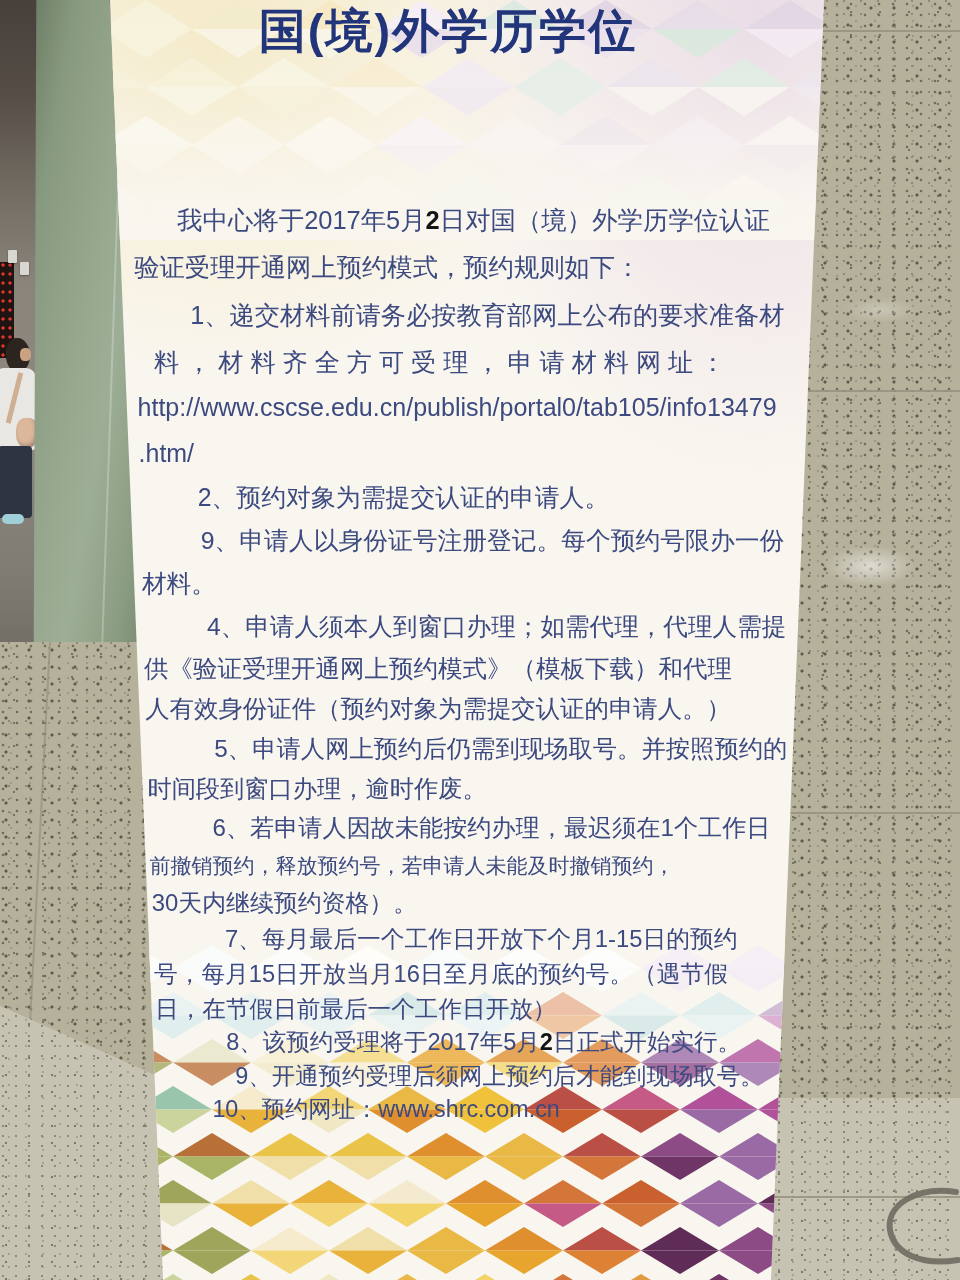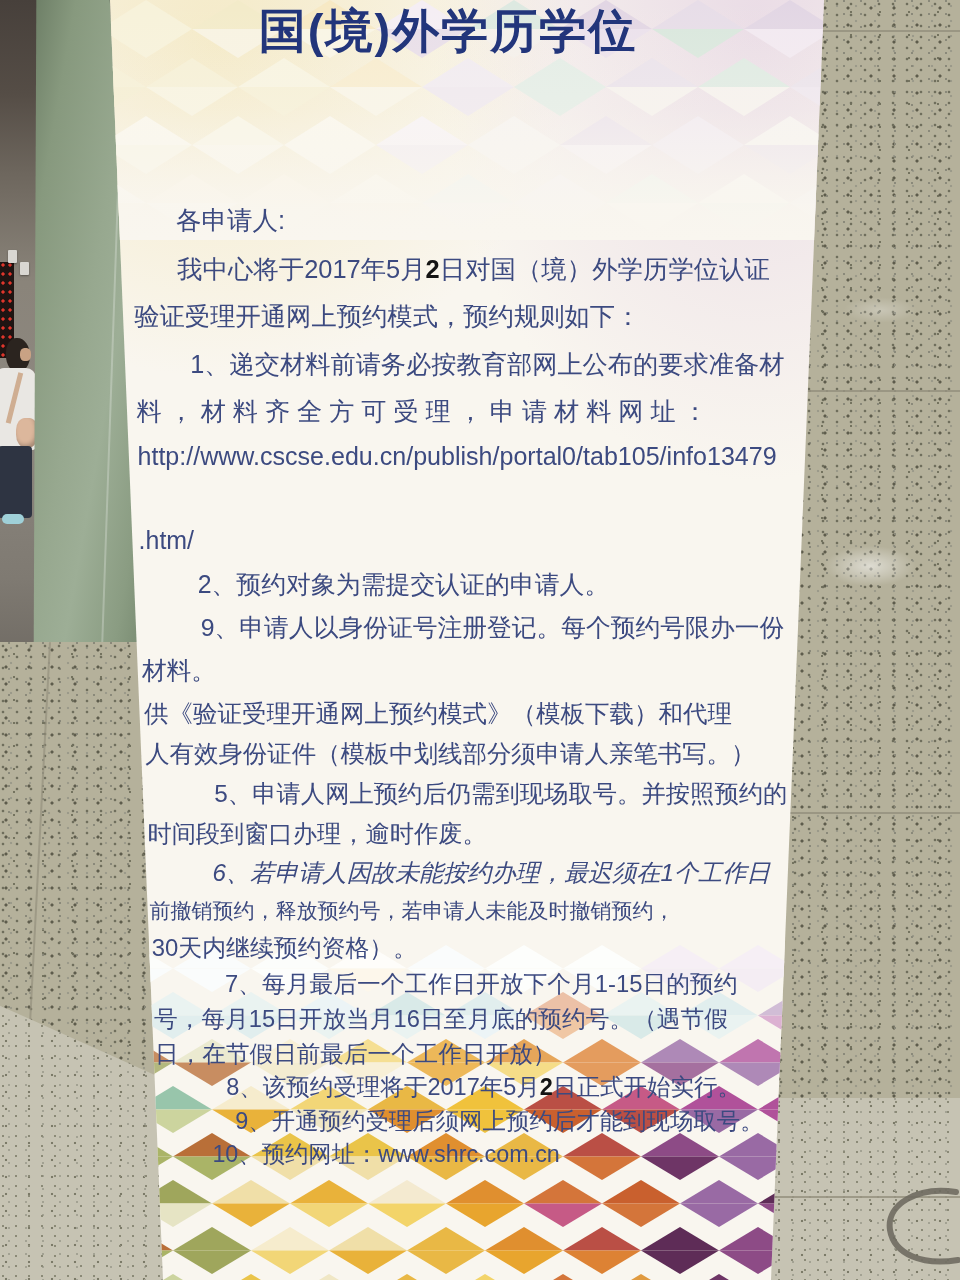--- a/index.html
+++ b/index.html
@@ -77,21 +77,21 @@
   #mosaic-bottom-fade{position:absolute;left:95px;bottom:240px;width:740px;height:100px;
     background:linear-gradient(180deg, var(--poster-bg,#f9f6ef) 0%, rgba(249,246,239,0) 100%);}
   #poster-title{position:absolute;left:148px;top:2px;width:600px;text-align:center;z-index:8;
     color:var(--title-color,#22357b);font-weight:bold;}
   #poster-title .t1{font-size:47px;line-height:57px;letter-spacing:2px;}
   #poster-title .t2{font-size:48px;line-height:58px;letter-spacing:1px;}
   #notice-body{position:absolute;left:132px;top:196px;width:618px;z-index:8;
     color:var(--text-color,#3c4a80);}
   #notice-body .line{white-space:nowrap;font-weight:500;}
   #notice-body .corr{color:#141414;font-weight:bold;}
-  #notice-body .spread{letter-spacing:7px;}
+  #notice-body .spread{letter-spacing:7px;text-align:center;}
   
   #cable{position:absolute;left:856px;top:1176px;width:104px;height:104px;z-index:6;}
 </style>
 </head>
 <body>
 
 <div id="stage">
 
   <div id="wall-right" class="granite">
     <div class="grout" style="top:30px"></div>
@@ -478,35 +478,35 @@
         <polygon points="780,399.5 858,399.5 819,423" fill="rgb(176,81,154)"></polygon>
         <polygon points="858,399.5 897,376 936,399.5" fill="rgb(176,81,154)"></polygon>
         <polygon points="858,399.5 936,399.5 897,423" fill="rgb(153,106,164)"></polygon>
       </svg>
 
     <div id="poster-title">
       <div class="t1">国(境)外学历学位</div>
     </div>
 
     <div id="notice-body">
-        <div class="line" style="font-size: 25.5px; line-height: 49px; padding-left: 44px;"><span>各申请人:</span></div>
         <div class="line" style="font-size: 25.41px; line-height: 48.3px; padding-left: 45.1px;"><span>我中心将于2017年5月</span><span class="corr">2</span><span>日对国（境）外学历学位认证</span></div>
         <div class="line" style="font-size: 25.32px; line-height: 47.6px; padding-left: 2.2px;"><span>验证受理开通网上预约模式，预约规则如下：</span></div>
         <div class="line" style="font-size: 25.23px; line-height: 46.9px; padding-left: 58.3px;"><span>1、递交材料前请务必按教育部网上公布的要求准备材</span></div>
         <div class="line spread" style="font-size: 25.14px; line-height: 46.2px; padding-left: 4.4px;"><span>料，材料齐全方可受理，申请材料网址：</span></div>
         <div class="line" style="font-size: 25.05px; line-height: 45.5px; padding-left: 5.5px;"><span>http://www.cscse.edu.cn/publish/portal0/tab105/info13479</span></div>
-        <div class="line" style="font-size: 24.96px; line-height: 44.8px; padding-left: 6.6px; margin-top: 38px;"><span>.htm/</span></div>
+        <div class="line" style="font-size: 24.96px; line-height: 44.8px; padding-left: 6.6px;"><span>.htm/</span></div>
         <div class="line" style="font-size: 24.87px; line-height: 44.1px; padding-left: 65.7px;"><span>2、预约对象为需提交认证的申请人。</span></div>
         <div class="line" style="font-size: 24.78px; line-height: 43.4px; padding-left: 68.8px;"><span>9、申请人以身份证号注册登记。每个预约号限办一份</span></div>
         <div class="line" style="font-size: 24.69px; line-height: 42.7px; padding-left: 9.9px;"><span>材料。</span></div>
+        <div class="line" style="font-size: 24.6px; line-height: 42px; padding-left: 75px;"><span>4、申请人须本人到窗口办理；如需代理，代理人需提</span></div>
         <div class="line" style="font-size: 24.51px; line-height: 41.3px; padding-left: 12.1px;"><span>供《验证受理开通网上预约模式》（模板下载）和代理</span></div>
-        <div class="line" style="font-size: 24.42px; line-height: 40.6px; padding-left: 13.2px;"><span>人有效身份证件（模板中划线部分须申请人亲笔书写。）</span></div>
+        <div class="line" style="font-size: 24.42px; line-height: 40.6px; padding-left: 13.2px;"><span>人有效身份证件（预约对象为需提交认证的申请人。）</span></div>
         <div class="line" style="font-size: 24.33px; line-height: 39.9px; padding-left: 82.3px;"><span>5、申请人网上预约后仍需到现场取号。并按照预约的</span></div>
         <div class="line" style="font-size: 24.24px; line-height: 39.2px; padding-left: 15.4px;"><span>时间段到窗口办理，逾时作废。</span></div>
-        <div class="line" style="font-size: 24.15px; line-height: 38.5px; padding-left: 80.5px; font-style: italic;"><span>6、若申请人因故未能按约办理，最迟须在1个工作日</span></div>
+        <div class="line" style="font-size: 24.15px; line-height: 38.5px; padding-left: 80.5px;"><span>6、若申请人因故未能按约办理，最迟须在1个工作日</span></div>
         <div class="line" style="font-size: 21px; line-height: 37.8px; padding-left: 17.6px;"><span>前撤销预约，释放预约号，若申请人未能及时撤销预约，</span></div>
         <div class="line" style="font-size: 23.88px; line-height: 36.4px; padding-left: 19.8px;"><span>30天内继续预约资格）。</span></div>
         <div class="line" style="font-size: 23.79px; line-height: 35.7px; padding-left: 92.9px;"><span>7、每月最后一个工作日开放下个月1-15日的预约</span></div>
         <div class="line" style="font-size: 23.7px; line-height: 35px; padding-left: 22px;"><span>号，每月15日开放当月16日至月底的预约号。（遇节假</span></div>
         <div class="line" style="font-size: 23.61px; line-height: 34.3px; padding-left: 23.1px;"><span>日，在节假日前最后一个工作日开放）</span></div>
         <div class="line" style="font-size: 23.52px; line-height: 33.6px; padding-left: 94.2px;"><span>8、该预约受理将于2017年5月</span><span class="corr">2</span><span>日正式开始实行。</span></div>
         <div class="line" style="font-size: 23.43px; line-height: 32.9px; padding-left: 103.3px;"><span>9、开通预约受理后须网上预约后才能到现场取号。</span></div>
         <div class="line" style="font-size: 23.34px; line-height: 32.2px; padding-left: 80.4px;"><span>10、预约网址：www.shrc.com.cn</span></div>
       </div>
   </div>

